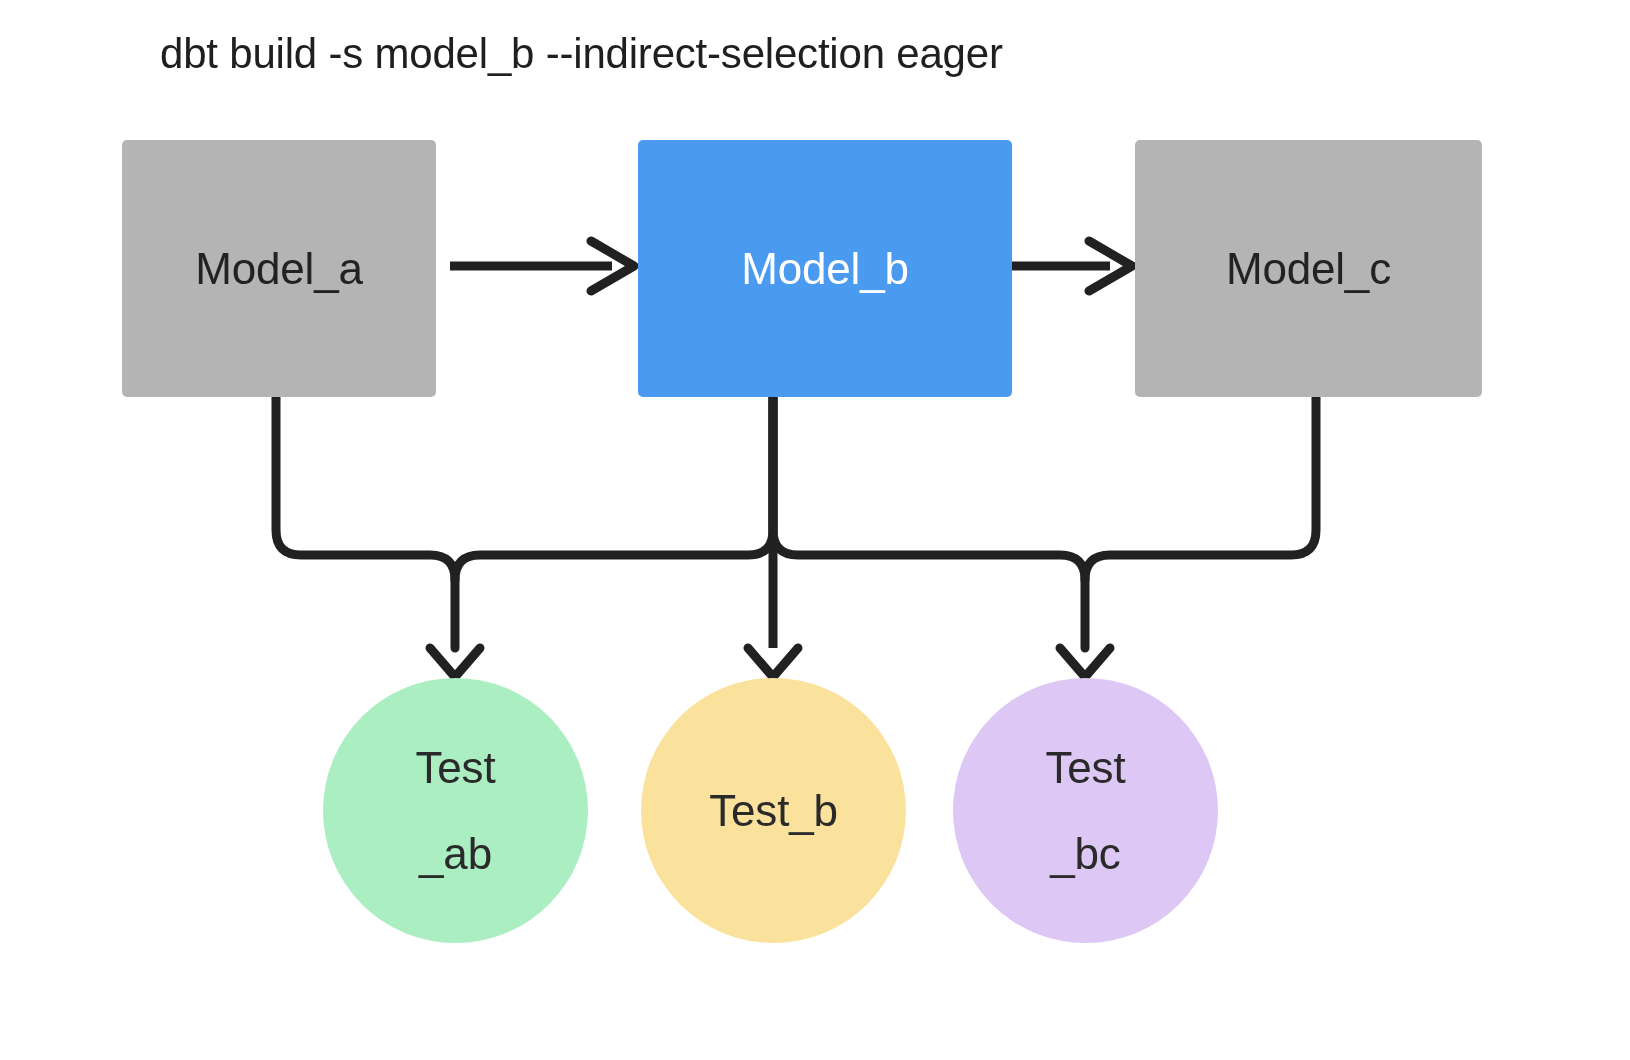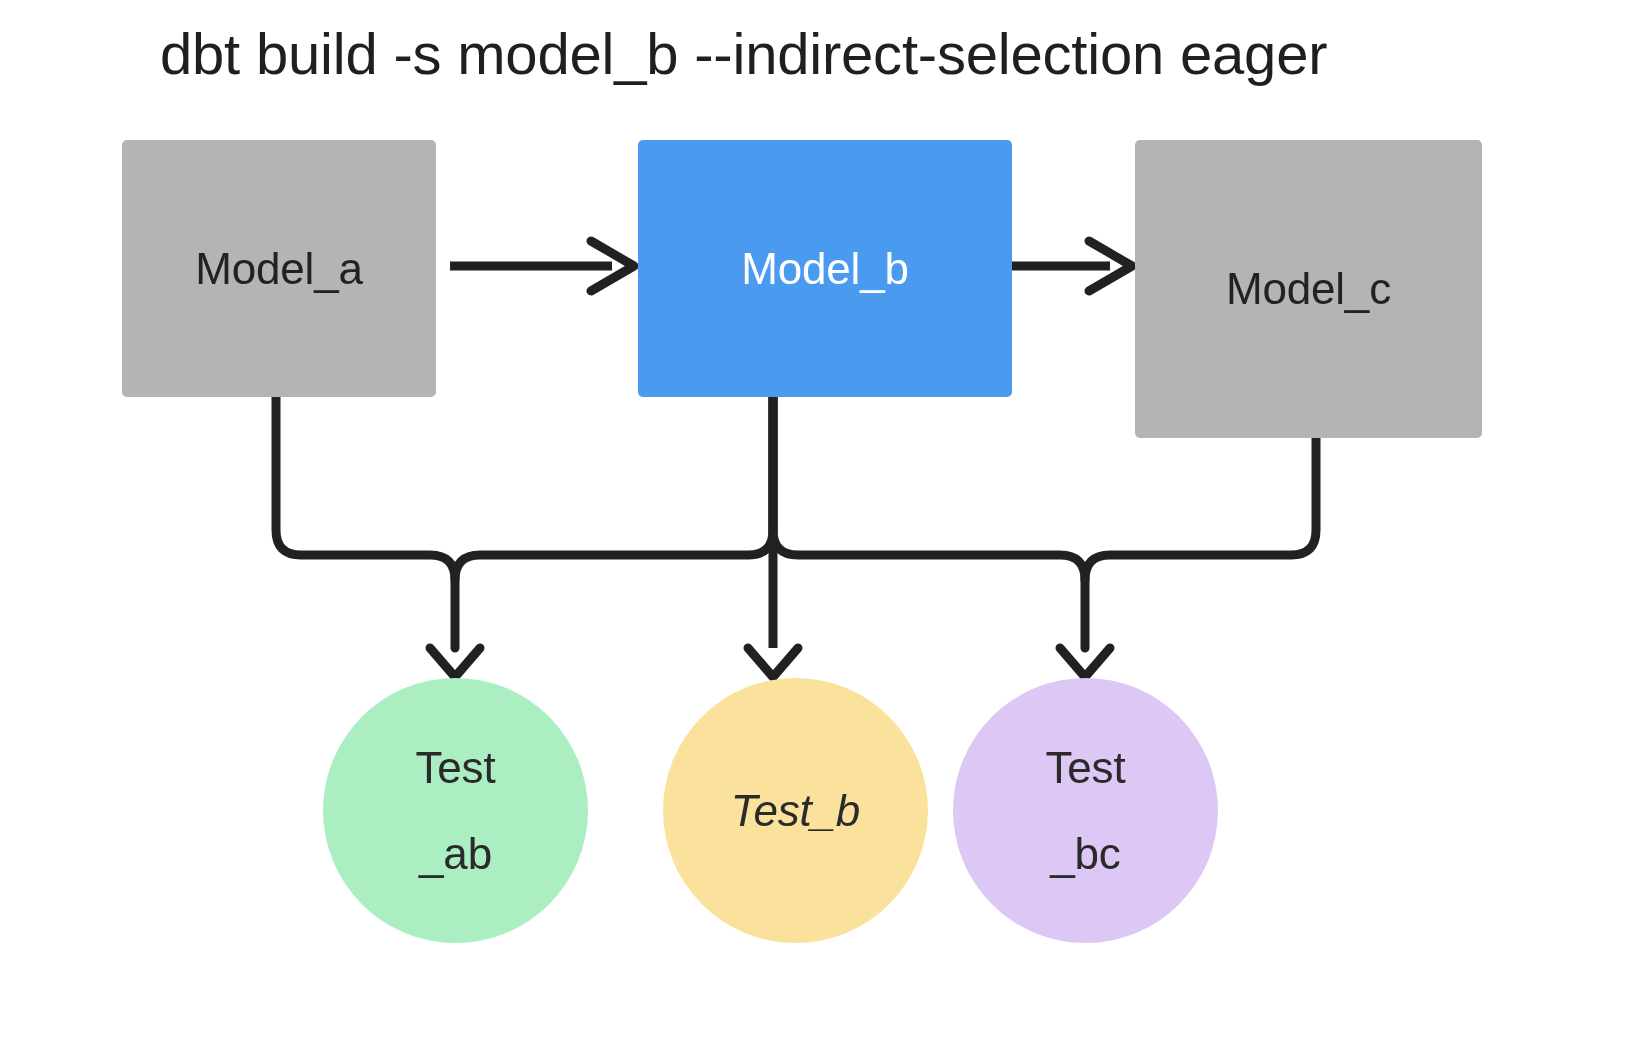--- a/index.html
+++ b/index.html
@@ -16,21 +16,21 @@
   #canvas {
     position: relative;
     width: 1630px;
     height: 1060px;
     background: #ffffff;
   }
   #title {
     position: absolute;
     left: 160px;
     top: 26px;
-    font-size: 58px;
+    font-size: 42px;
     line-height: 56px;
     color: #1f1f22;
     white-space: nowrap;
     letter-spacing: -0.2px;
   }
   .node-box {
     position: absolute;
     border-radius: 5px;
     display: flex;
     align-items: center;
@@ -118,30 +118,30 @@
   </svg>
 
   <div class="node-box" style="left:122px; top:140px; width:314px; height:257px; background:#b4b4b4;">
     <span class="node-label" style="color:#222222;">Model_a</span>
   </div>
 
   <div class="node-box" style="left:638px; top:140px; width:374px; height:257px; background:#4a9af0;">
     <span class="node-label" style="color:#ffffff;">Model_b</span>
   </div>
 
-  <div class="node-box" style="left:1135px; top:140px; width:347px; height:298px; background:#b4b4b4;text-align:center;">
+  <div class="node-box" style="left:1135px; top:140px; width:347px; height:257px; background:#b4b4b4;text-align:center;">
     <span class="node-label" style="color:#222222;">Model_c</span>
   </div>
 
   <div class="node-circle" style="left:323px; top:678px; width:265px; height:265px; background:#abeec2;">
     <span class="node-label" style="color:#2a2a2a;">Test
 _ab</span>
   </div>
 
-  <div class="node-circle" style="left:663px; top:678px; width:265px; height:265px; background:#fae29c;font-style:italic;">
+  <div class="node-circle" style="left:641px; top:678px; width:265px; height:265px; background:#fae29c;">
     <span class="node-label" style="color:#2a2a2a;">Test_b</span>
   </div>
 
   <div class="node-circle" style="left:953px; top:678px; width:265px; height:265px; background:#dcc7f5;">
     <span class="node-label" style="color:#2a2a2a;">Test
 _bc</span>
   </div>
 
 </div>
 

